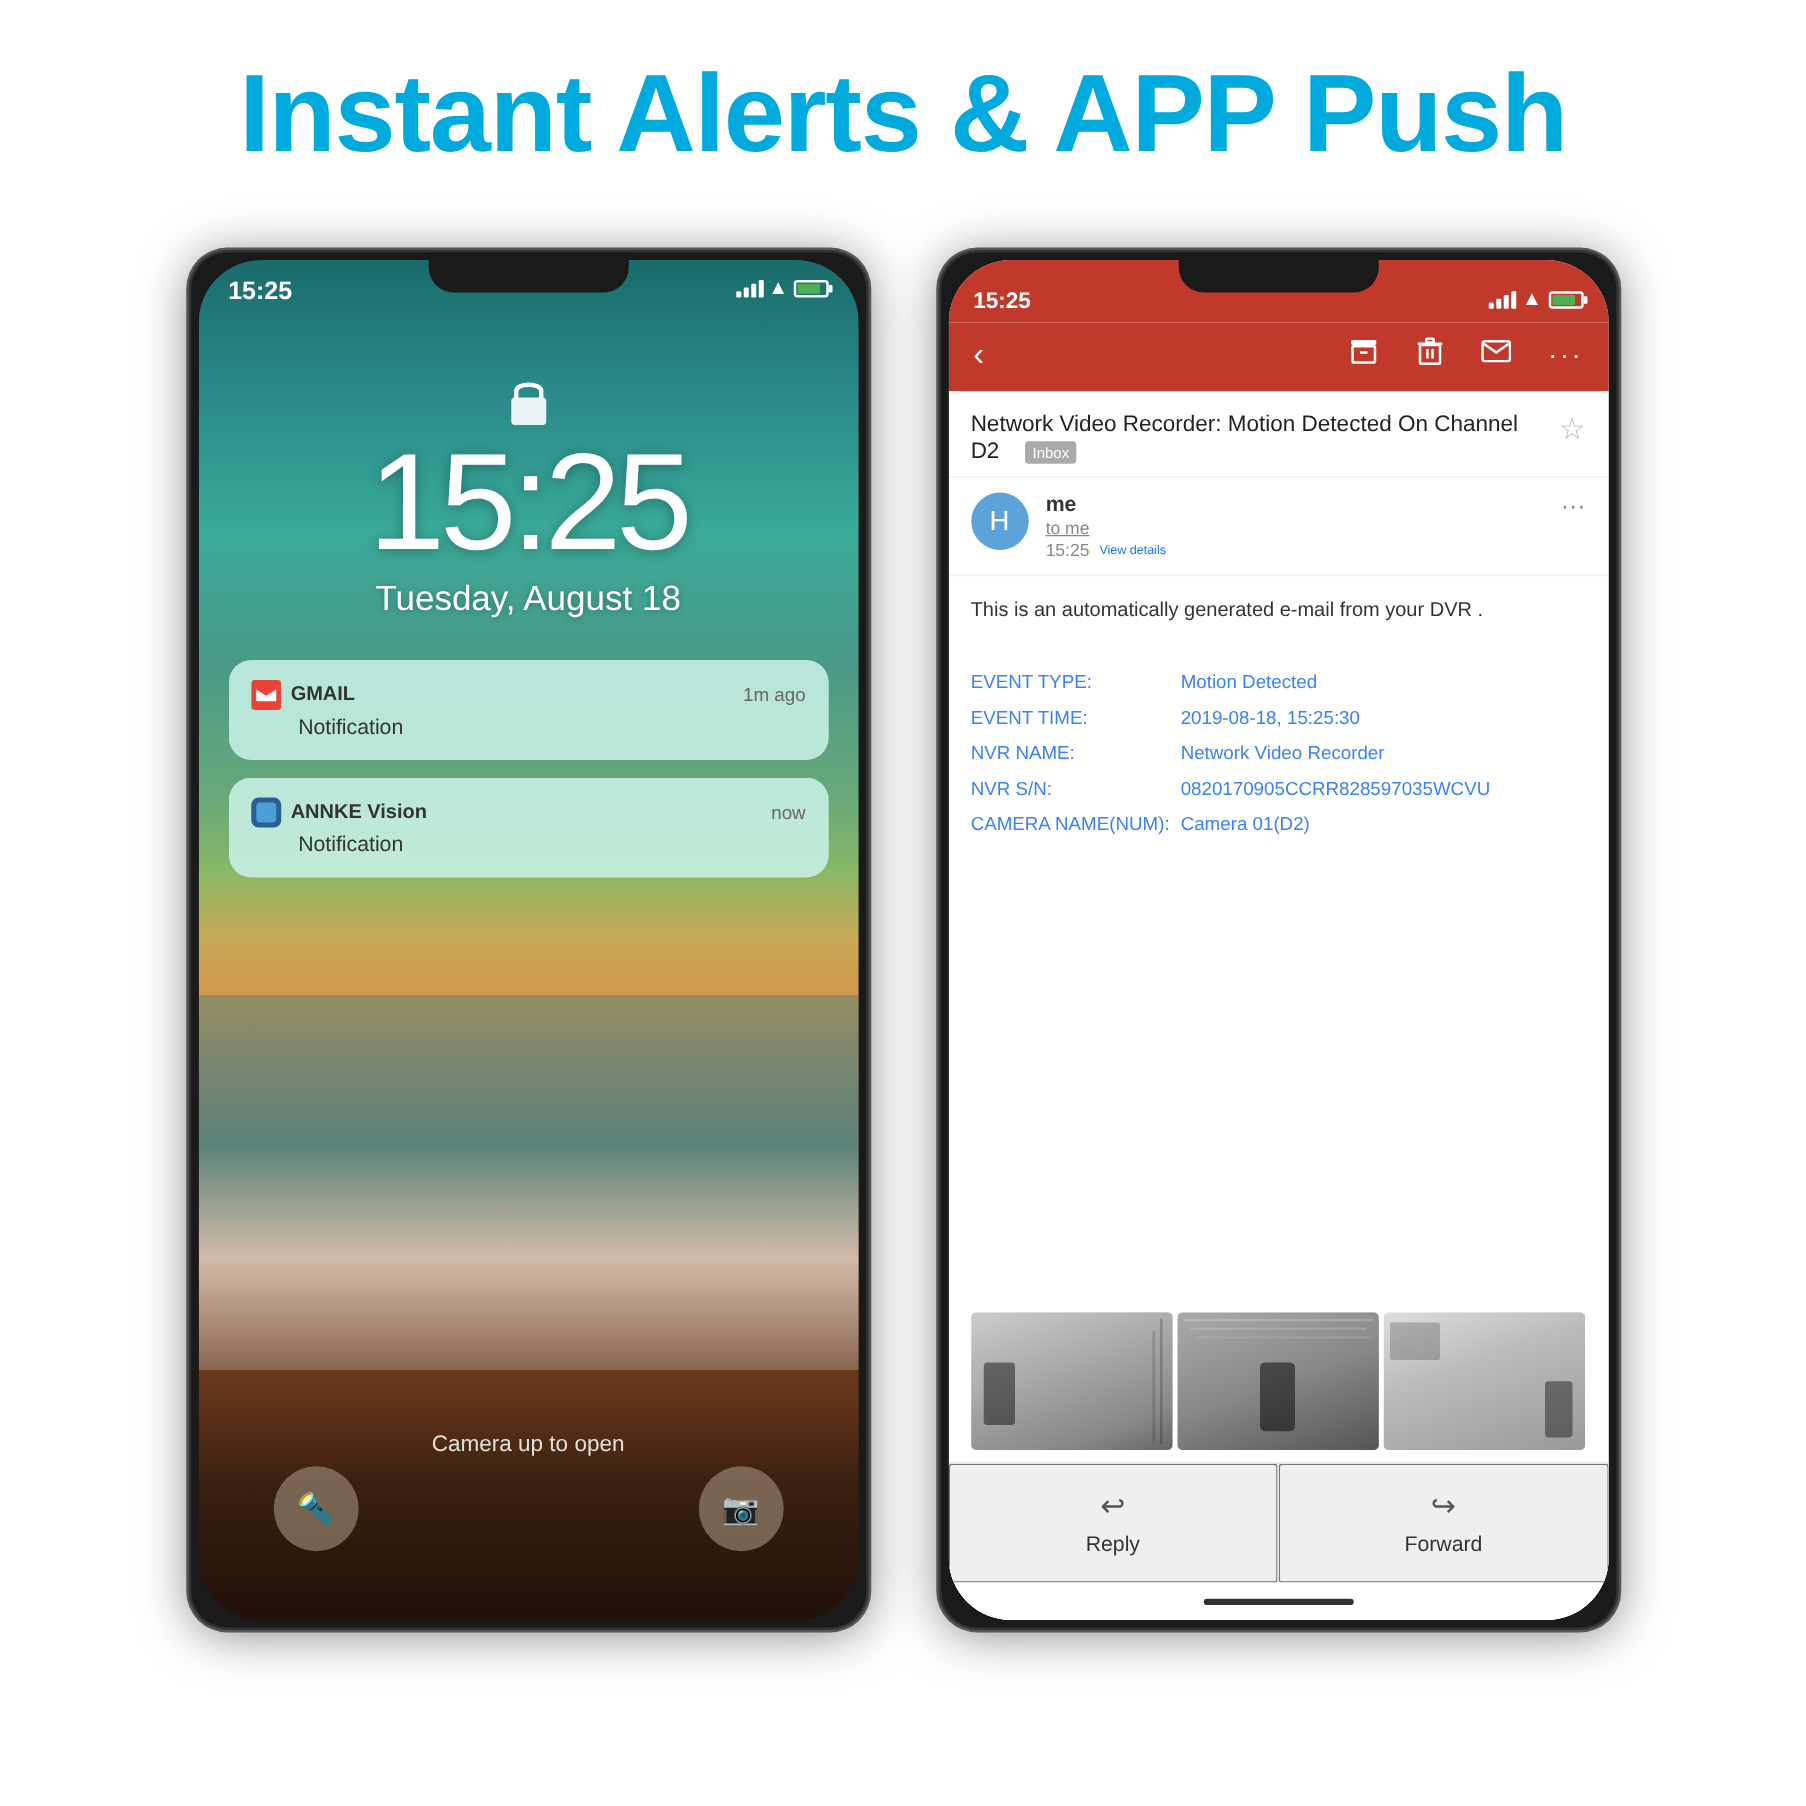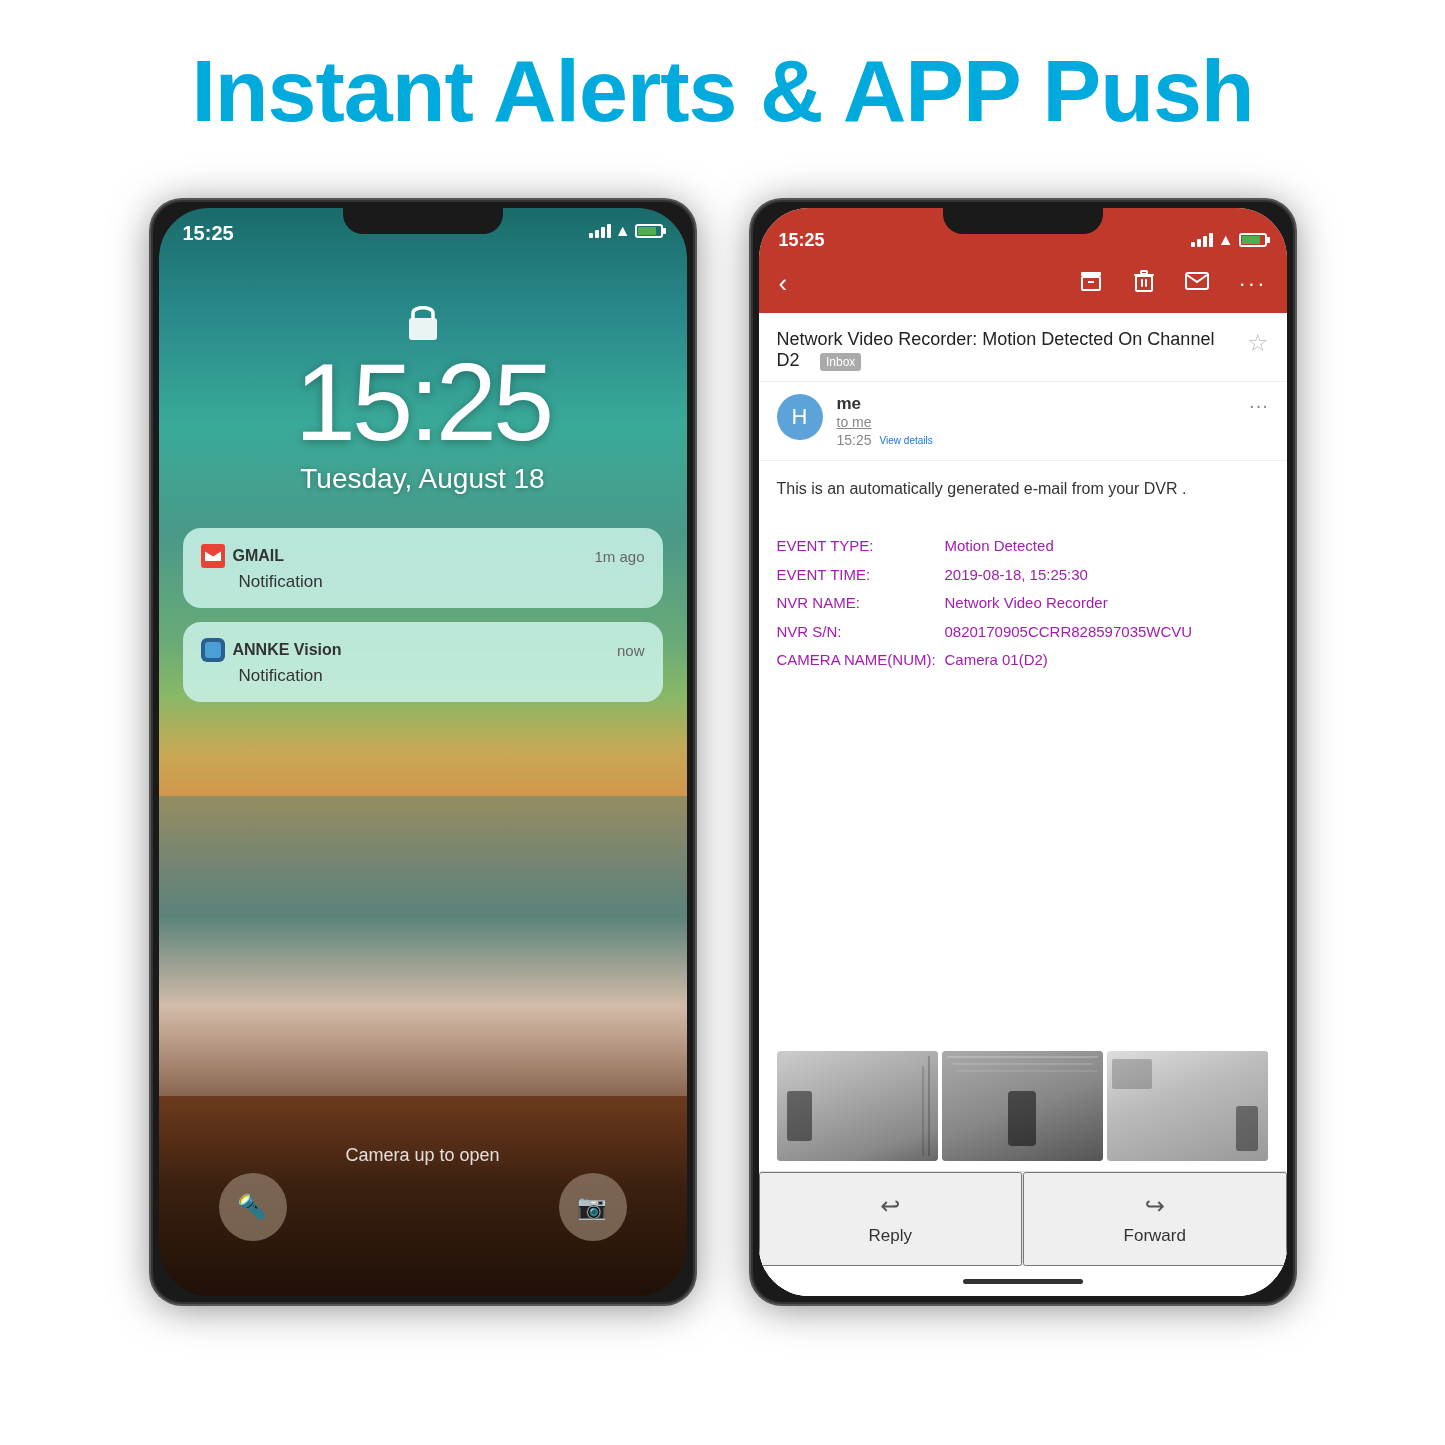--- a/index.html
+++ b/index.html
@@ -500,21 +500,21 @@
 
     .email-intro {
       font-size: 16px;
       color: #333;
       margin-bottom: 16px;
       line-height: 1.5;
     }
 
     .email-details-table {
       font-size: 15px;
-      color: #a21caf;
+      color: #3b82f6;
       line-height: 1.9;
       margin-top: 31px;
     }
 
     .detail-row {
       display: flex;
       gap: 8px;
     }
 
     .detail-label {

